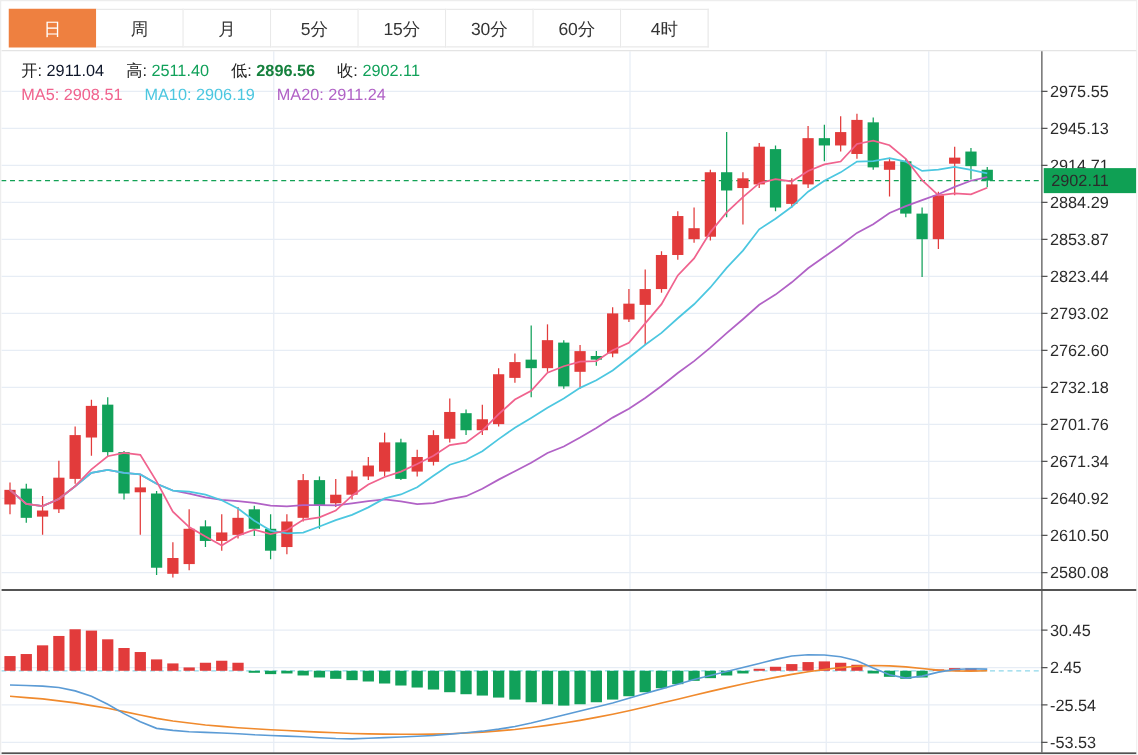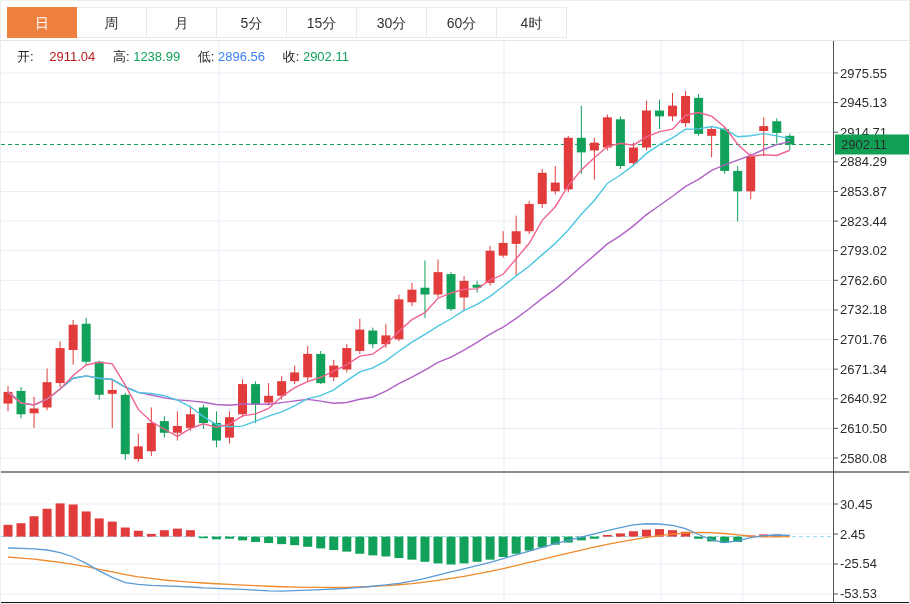--- a/index.html
+++ b/index.html
@@ -295,21 +295,26 @@
       <text x="839" y="537.5" fill="#2b2b2b">2.45</text>
       <line x1="832" y1="562.9892857142858" x2="837" y2="562.9892857142858" stroke="#555555" stroke-width="1"></line>
       <text x="839" y="567.4892857142858" fill="#2b2b2b">-25.54</text>
       <line x1="832" y1="592.9785714285714" x2="837" y2="592.9785714285714" stroke="#555555" stroke-width="1"></line>
       <text x="839" y="597.4785714285714" fill="#2b2b2b">-53.53</text>
       <rect x="834" y="133.49568867423574" width="74" height="20" fill="#0fa054"></rect>
       <text x="840" y="147.99568867423574" fill="#ffffff">2902.11</text>
     </svg>
 
   <div class="legend lg-ohlc">
-    <span class="pair"><span class="lab">开:</span> <span class="val" style="color: #b91c1c; margin-left: 12px;">2911.04</span></span>
-    <span class="pair"><span class="lab">高:</span> <span class="val" style="color: rgb(17, 161, 90);">1238.99</span></span>
-    <span class="pair"><span class="lab">低:</span> <span class="val" style="color: #3b82f6;">2896.56</span></span>
+    <span class="pair"><span class="lab">开:</span> <span class="val" style="color: #0f172a;">2911.04</span></span>
+    <span class="pair"><span class="lab">高:</span> <span class="val" style="color: rgb(17, 161, 90);">2511.40</span></span>
+    <span class="pair"><span class="lab">低:</span> <span class="val" style="color: #15803d; font-weight: bold;">2896.56</span></span>
     <span class="pair"><span class="lab">收:</span> <span class="val" style="color: rgb(17, 161, 90);">2902.11</span></span>
   </div>
 
+  <div class="legend lg-ma">
+    <span class="pair" style="color: rgb(240, 99, 142);"><span>MA5:</span> <span>2908.51</span></span>
+    <span class="pair" style="color: rgb(76, 199, 224);"><span>MA10:</span> <span>2906.19</span></span>
+    <span class="pair" style="color: rgb(177, 98, 198);"><span>MA20:</span> <span>2911.24</span></span>
+  </div>
 
 
 </div>
 
 </body></html>

